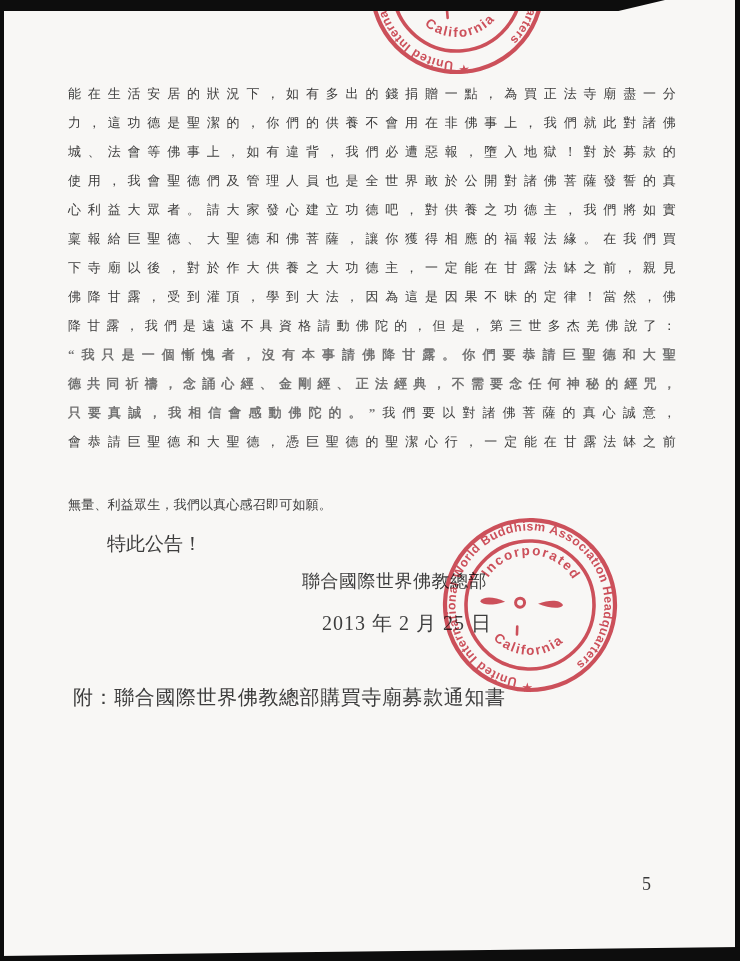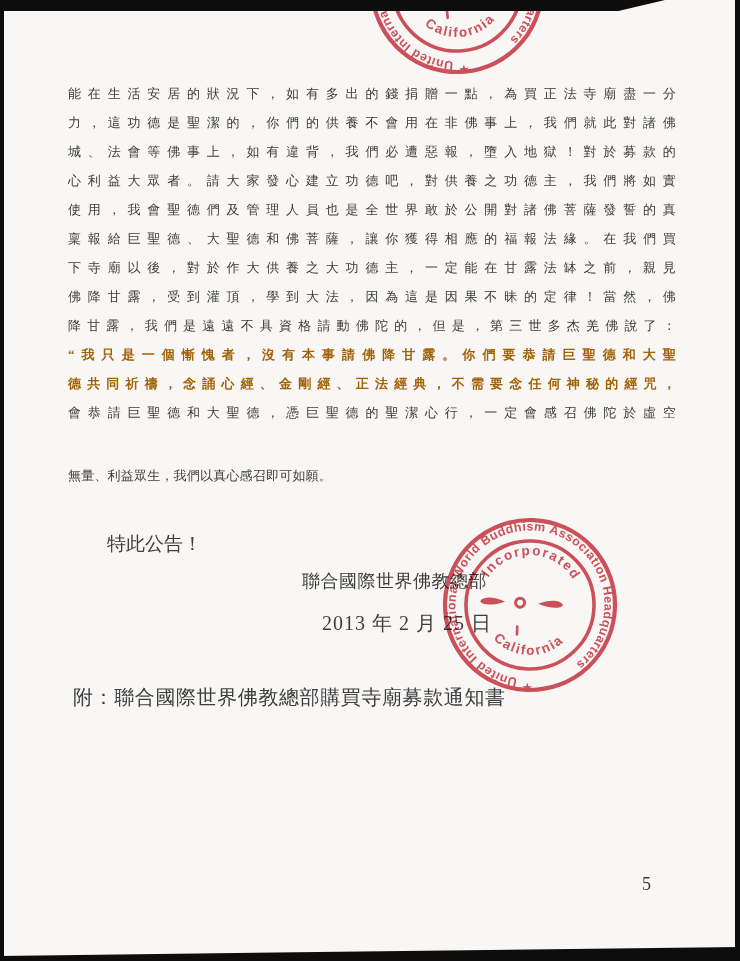--- a/index.html
+++ b/index.html
@@ -32,21 +32,21 @@
     z-index:5;
   }
   .line{
     height:29px;
     text-align:justify;
     text-align-last:justify;
     white-space:nowrap;
     letter-spacing:.2px;
   }
   .line.last{text-align-last:left;margin-top:34px;}
-  .line b{font-weight:700;color:#a16207;}
+  .line b{font-weight:700;color:#737373;}
   .standalone{position:absolute;z-index:5;white-space:nowrap;}
   .closing{left:107px;top:531px;font-size:19px;}
   .signature{left:302px;top:569px;font-size:18px;letter-spacing:.5px;}
   .dateline{left:322px;top:610px;font-size:20px;letter-spacing:1px;}
   .attachment{left:73px;top:684px;font-size:20px;letter-spacing:.6px;}
   .pagenum{left:642px;top:874px;font-size:18px;color:#3a3a3a;}
   
   .stamp{
     position:absolute;width:220px;height:220px;
     mix-blend-mode:multiply;opacity:.93;
@@ -92,29 +92,30 @@
     <path class="glyph" d="M60,108 C63,102.5 74,103 85,107.5 C74,111.5 63,112.5 60,108 Z"></path>
     <path class="glyph" d="M143,109 C140,103.5 129,104 118,108.5 C129,112.5 140,113.5 143,109 Z"></path>
     <circle class="dotring" cx="100" cy="108" r="4.5"></circle>
     <line class="tick" x1="98" y1="132" x2="98" y2="140"></line>
   </svg>
 
   <div class="textblock">
     <div class="line"><b></b><span>能在生活安居的狀況下，如有多出的錢捐贈一點，為買正法寺廟盡一分</span></div>
     <div class="line"><b></b><span>力，這功德是聖潔的，你們的供養不會用在非佛事上，我們就此對諸佛</span></div>
     <div class="line"><b></b><span>城、法會等佛事上，如有違背，我們必遭惡報，墮入地獄！對於募款的</span></div>
+    <div class="line"><b></b><span>使用，我會聖德們及管理人員也是全世界敢於公開對諸佛菩薩發誓的真</span></div>
     <div class="line"><b></b><span>心利益大眾者。請大家發心建立功德吧，對供養之功德主，我們將如實</span></div>
-    <div class="line"><b></b><span>使用，我會聖德們及管理人員也是全世界敢於公開對諸佛菩薩發誓的真</span></div>
     <div class="line"><b></b><span>稟報給巨聖德、大聖德和佛菩薩，讓你獲得相應的福報法緣。在我們買</span></div>
     <div class="line"><b></b><span>下寺廟以後，對於作大供養之大功德主，一定能在甘露法缽之前，親見</span></div>
     <div class="line"><b></b><span>佛降甘露，受到灌頂，學到大法，因為這是因果不昧的定律！當然，佛</span></div>
     <div class="line"><b></b><span>降甘露，我們是遠遠不具資格請動佛陀的，但是，第三世多杰羌佛說了：</span></div>
     <div class="line"><b>“我只是一個慚愧者，沒有本事請佛降甘露。你們要恭請巨聖德和大聖</b><span></span></div>
     <div class="line"><b>德共同祈禱，念誦心經、金剛經、正法經典，不需要念任何神秘的經咒，</b><span></span></div>
-    <div class="line"><b></b><span>會恭請巨聖德和大聖德，憑巨聖德的聖潔心行，一定會感召佛陀於虛空</span></div>
+    <div class="line"><b>只要真誠，我相信會感動佛陀的。”</b><span>我們要以對諸佛菩薩的真心誠意，</span></div>
+    <div class="line"><b></b><span>會恭請巨聖德和大聖德，憑巨聖德的聖潔心行，一定能在甘露法缽之前</span></div>
     <div class="line last"><b></b><span>無量、利益眾生，我們以真心感召即可如願。</span></div>
   </div>
 
   <div class="standalone closing">特此公告！</div>
   <div class="standalone signature">聯合國際世界佛教總部</div>
   <div class="standalone dateline">2013 年 2 月 25 日</div>
   <div class="standalone attachment">附：聯合國際世界佛教總部購買寺廟募款通知書</div>
   <div class="standalone pagenum">5</div>
 
   <svg class="stamp stamp-mid" viewBox="0 0 220 220" width="220" height="220">

